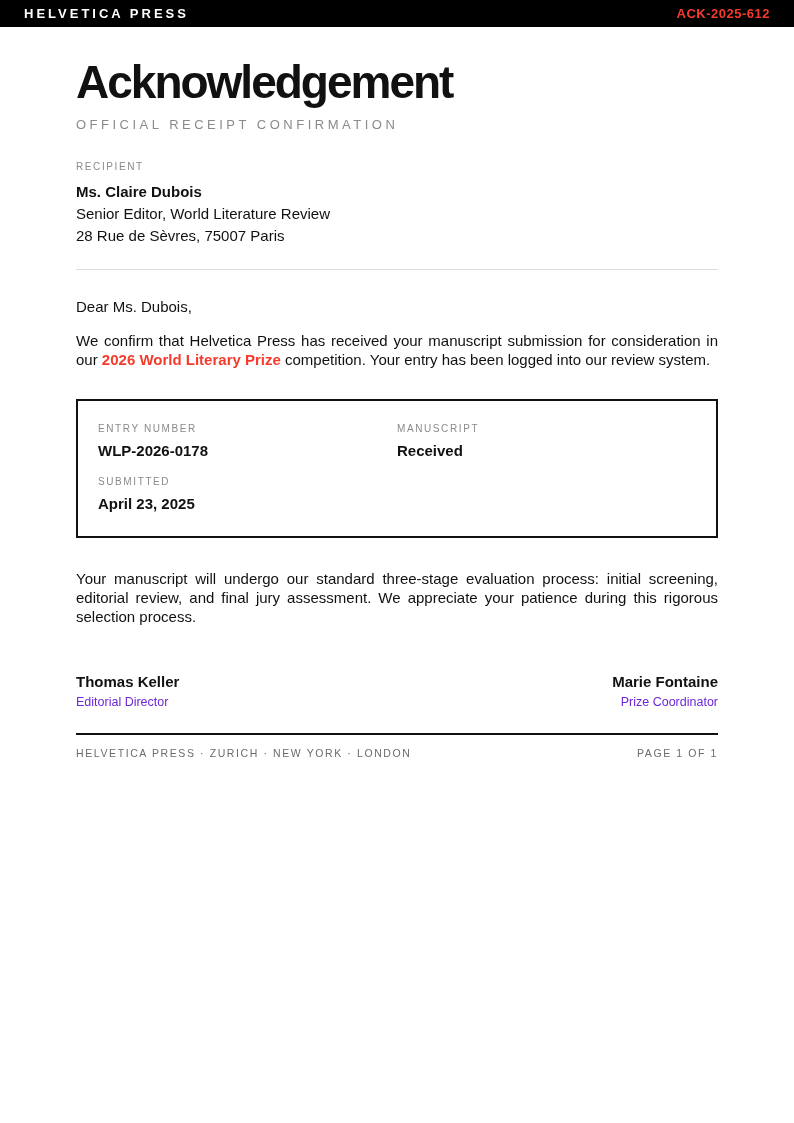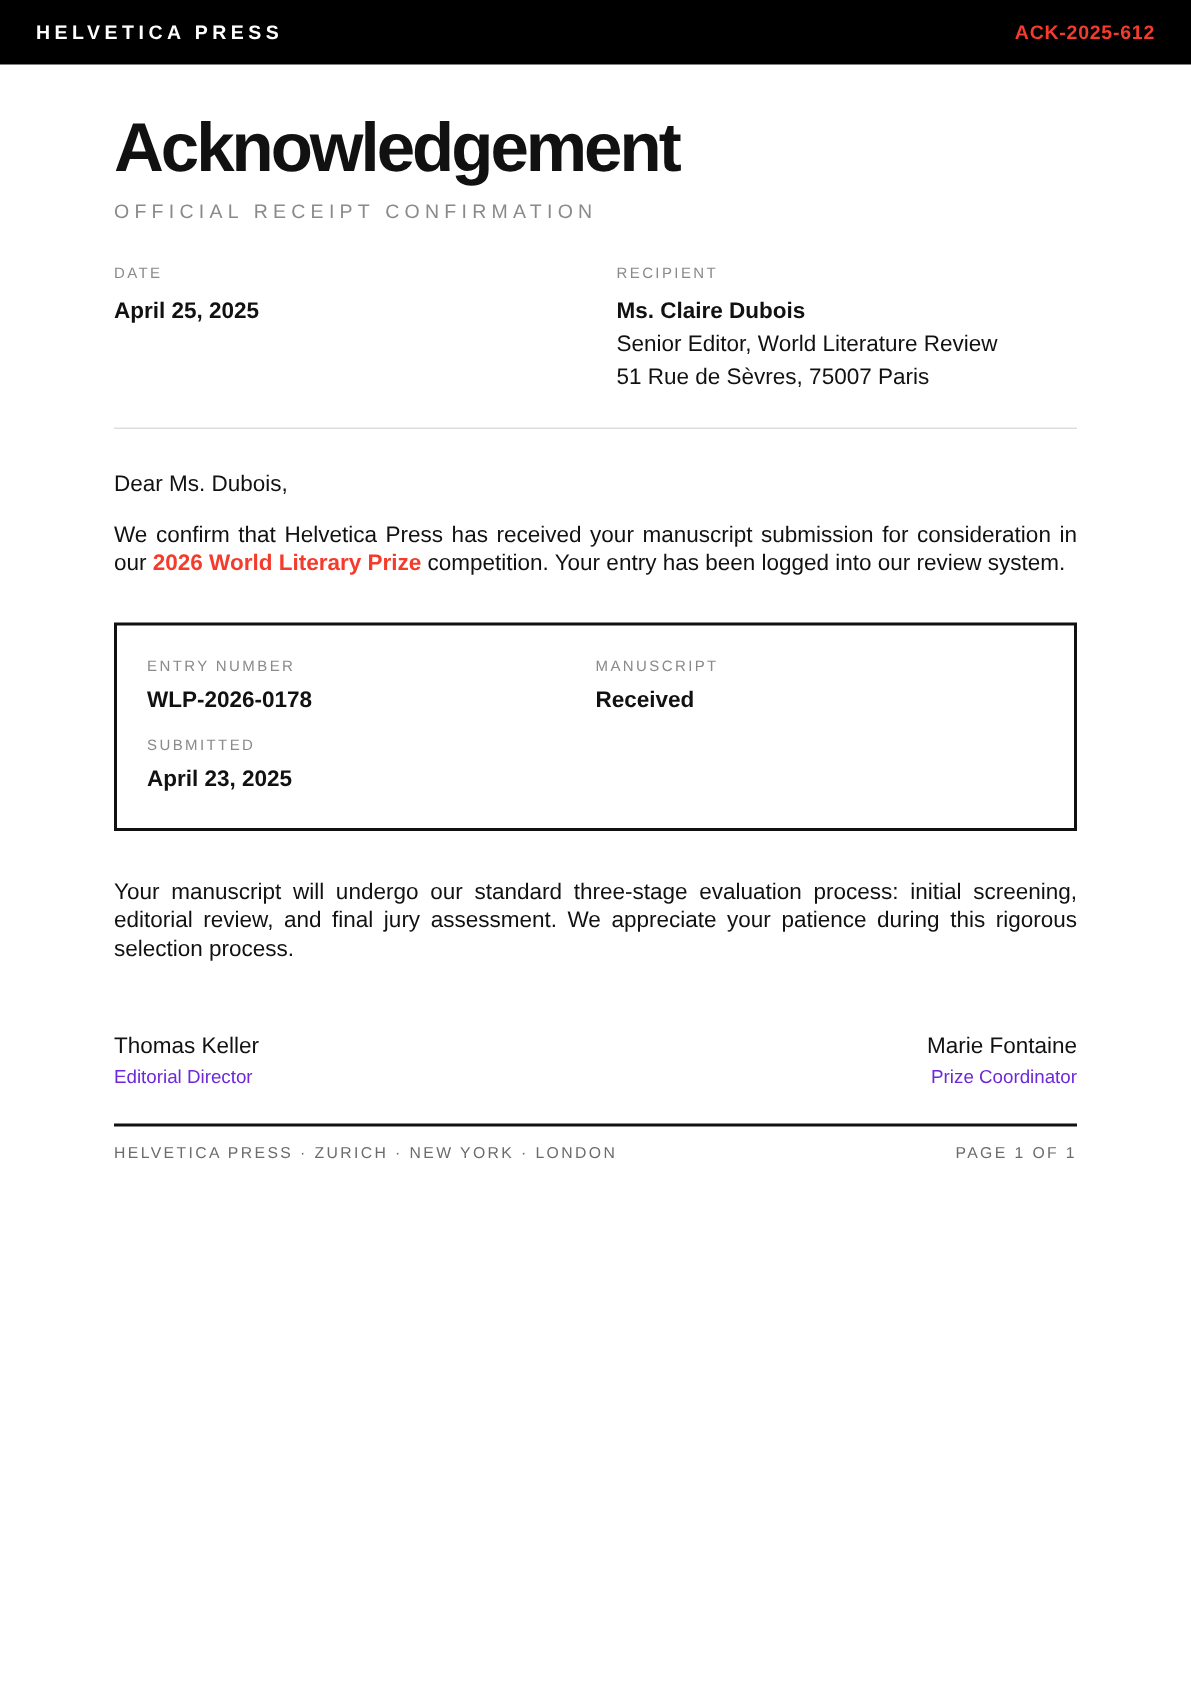--- a/index.html
+++ b/index.html
@@ -7,21 +7,21 @@
   body {
     width: 794px;
     min-height: 1123px;
     font-family: "Liberation Sans", "DejaVu Sans", sans-serif;
     color: #111111;
     -webkit-font-smoothing: antialiased;
   }
 
   
   .topbar {
-    height: 43px;
+    height: 27px;
     background: var(--header-bg, #000000);
     display: flex;
     align-items: center;
     justify-content: space-between;
     padding: 0 24px;
   }
   .topbar .brand {
     color: #ffffff;
     font-size: 13px;
     font-weight: 700;
@@ -119,21 +119,21 @@
 
   
   .signatures {
     margin-top: 47px;
     display: flex;
     justify-content: space-between;
     align-items: flex-start;
   }
   .sig .sig-name {
     font-size: 15px;
-    font-weight: 400;
+    font-weight: 700;
     color: #111111;
   }
   .sig .sig-title {
     margin-top: 5px;
     font-size: 12.5px;
     color: #6d28d9;
   }
   .sig.right { text-align: right; }
 
   
@@ -157,28 +157,24 @@
   <span class="docnum">ACK-2025-612</span>
 </header>
 
 <main class="page">
 
   <h1 class="doc-title">Acknowledgement</h1>
   <div class="subtitle">OFFICIAL RECEIPT CONFIRMATION</div>
 
   <section class="meta">
     <div class="meta-col">
-      <div class="label">DATE</div>
-      <div class="value bold">April 25, 2025</div>
-    </div>
-    <div class="meta-col">
       <div class="label">RECIPIENT</div>
       <div class="value bold">Ms. Claire Dubois</div>
       <div class="value">Senior Editor, World Literature Review</div>
-      <div class="value">51 Rue de Sèvres, 75007 Paris</div>
+      <div class="value">28 Rue de Sèvres, 75007 Paris</div>
     </div>
   </section>
 
   <hr class="light">
 
   <p class="salutation">Dear Ms. Dubois,</p>
 
   <p class="body"><span>We confirm that Helvetica Press has received your manuscript submission for consideration in our </span><span class="accent">2026 World Literary Prize</span><span> competition. Your entry has been logged into our review system.</span></p>
 
   <section class="entry-box">

